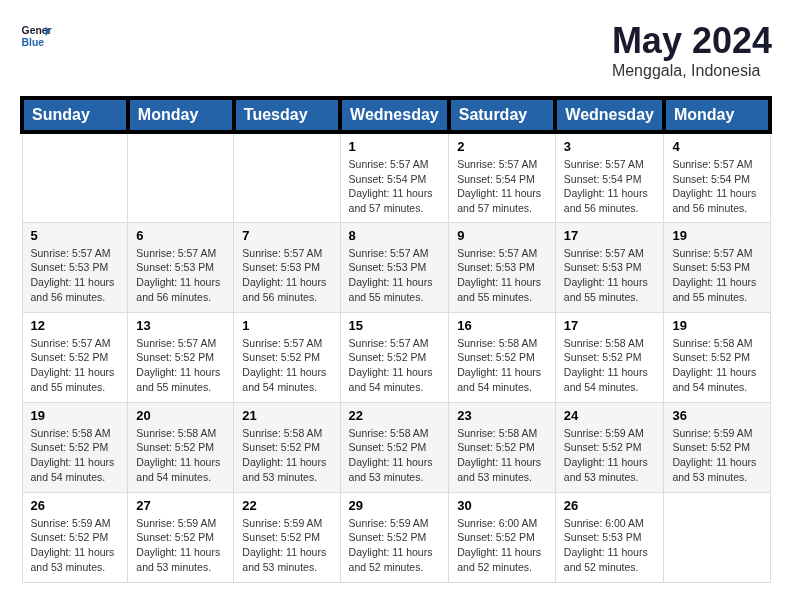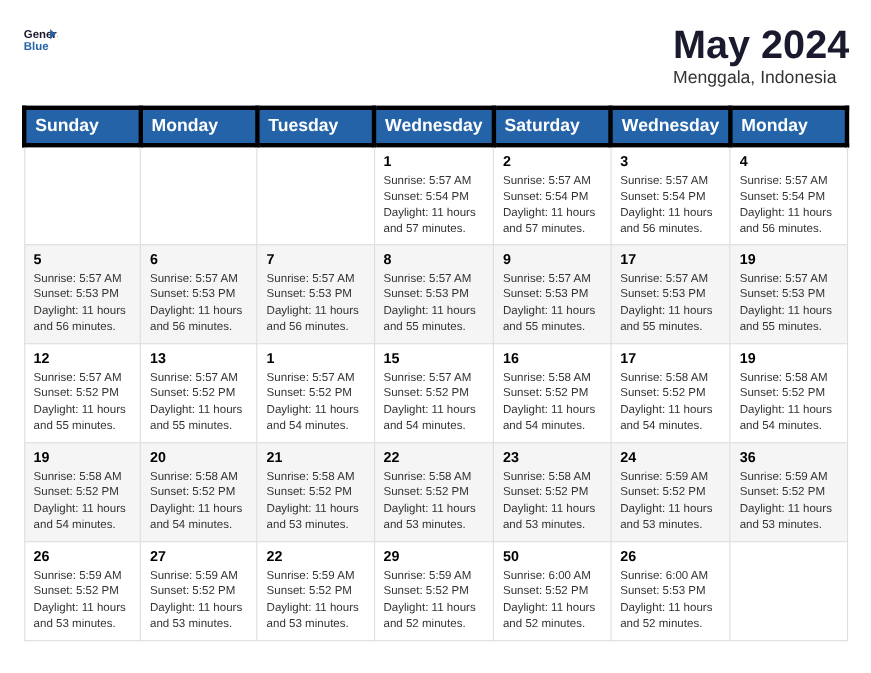--- a/index.html
+++ b/index.html
@@ -145,18 +145,18 @@
         <td><span class="day-number">22</span><span class="day-info">Sunrise: 5:58 AM<br>Sunset: 5:52 PM<br>Daylight: 11 hours and 53 minutes.</span></td>
         <td><span class="day-number">23</span><span class="day-info">Sunrise: 5:58 AM<br>Sunset: 5:52 PM<br>Daylight: 11 hours and 53 minutes.</span></td>
         <td><span class="day-number">24</span><span class="day-info">Sunrise: 5:59 AM<br>Sunset: 5:52 PM<br>Daylight: 11 hours and 53 minutes.</span></td>
         <td><span class="day-number">36</span><span class="day-info">Sunrise: 5:59 AM<br>Sunset: 5:52 PM<br>Daylight: 11 hours and 53 minutes.</span></td>
       </tr>
       <tr>
         <td><span class="day-number">26</span><span class="day-info">Sunrise: 5:59 AM<br>Sunset: 5:52 PM<br>Daylight: 11 hours and 53 minutes.</span></td>
         <td><span class="day-number">27</span><span class="day-info">Sunrise: 5:59 AM<br>Sunset: 5:52 PM<br>Daylight: 11 hours and 53 minutes.</span></td>
         <td><span class="day-number">22</span><span class="day-info">Sunrise: 5:59 AM<br>Sunset: 5:52 PM<br>Daylight: 11 hours and 53 minutes.</span></td>
         <td><span class="day-number">29</span><span class="day-info">Sunrise: 5:59 AM<br>Sunset: 5:52 PM<br>Daylight: 11 hours and 52 minutes.</span></td>
-        <td><span class="day-number">50</span><span class="day-info">Sunrise: 6:00 AM<br>Sunset: 5:52 PM<br>Daylight: 11 hours and 52 minutes.</span></td>
+        <td><span class="day-number">30</span><span class="day-info">Sunrise: 6:00 AM<br>Sunset: 5:52 PM<br>Daylight: 11 hours and 52 minutes.</span></td>
         <td><span class="day-number">26</span><span class="day-info">Sunrise: 6:00 AM<br>Sunset: 5:53 PM<br>Daylight: 11 hours and 52 minutes.</span></td>
         <td class="empty-cell"></td>
       </tr>
     </tbody>
 </table>
 
 </body></html>

